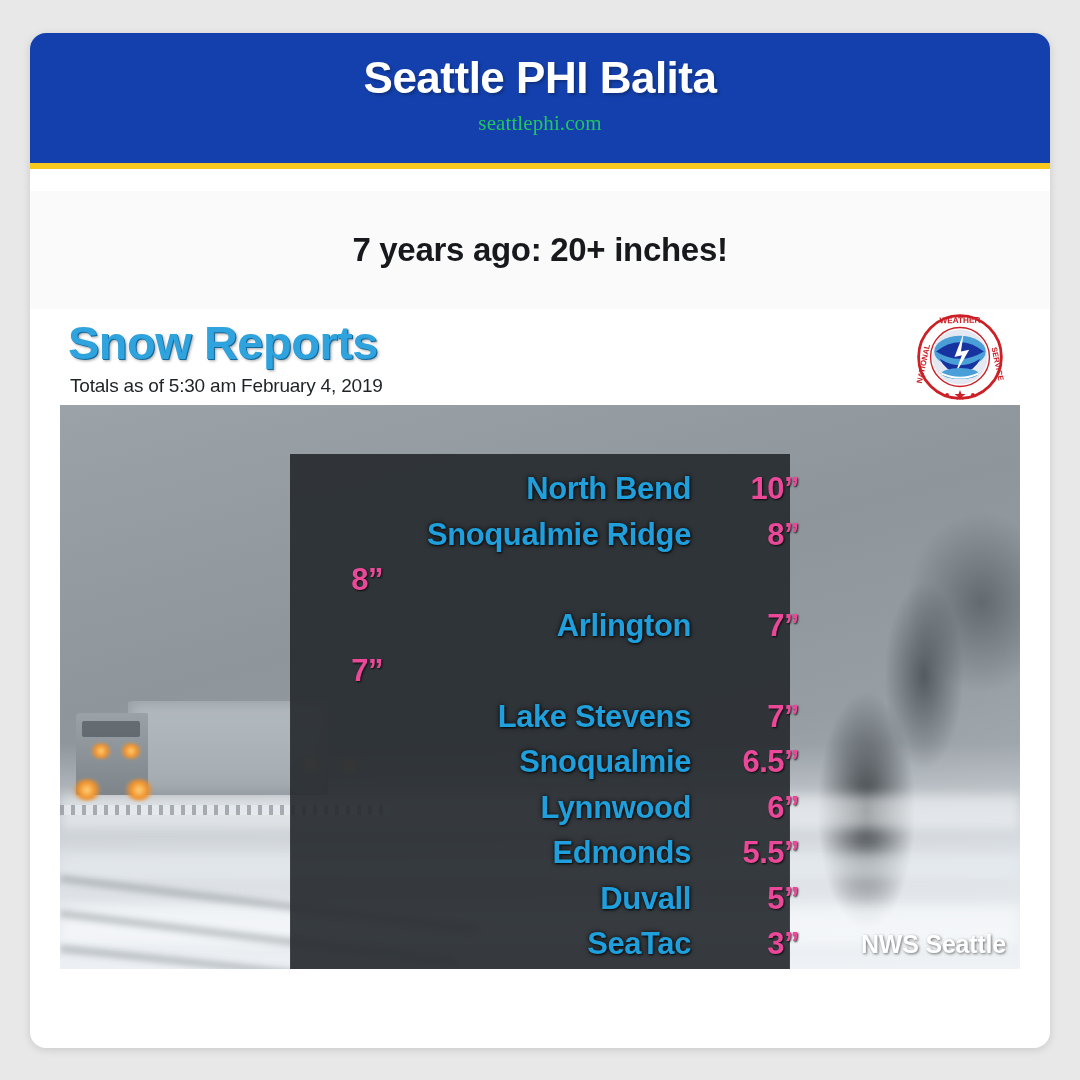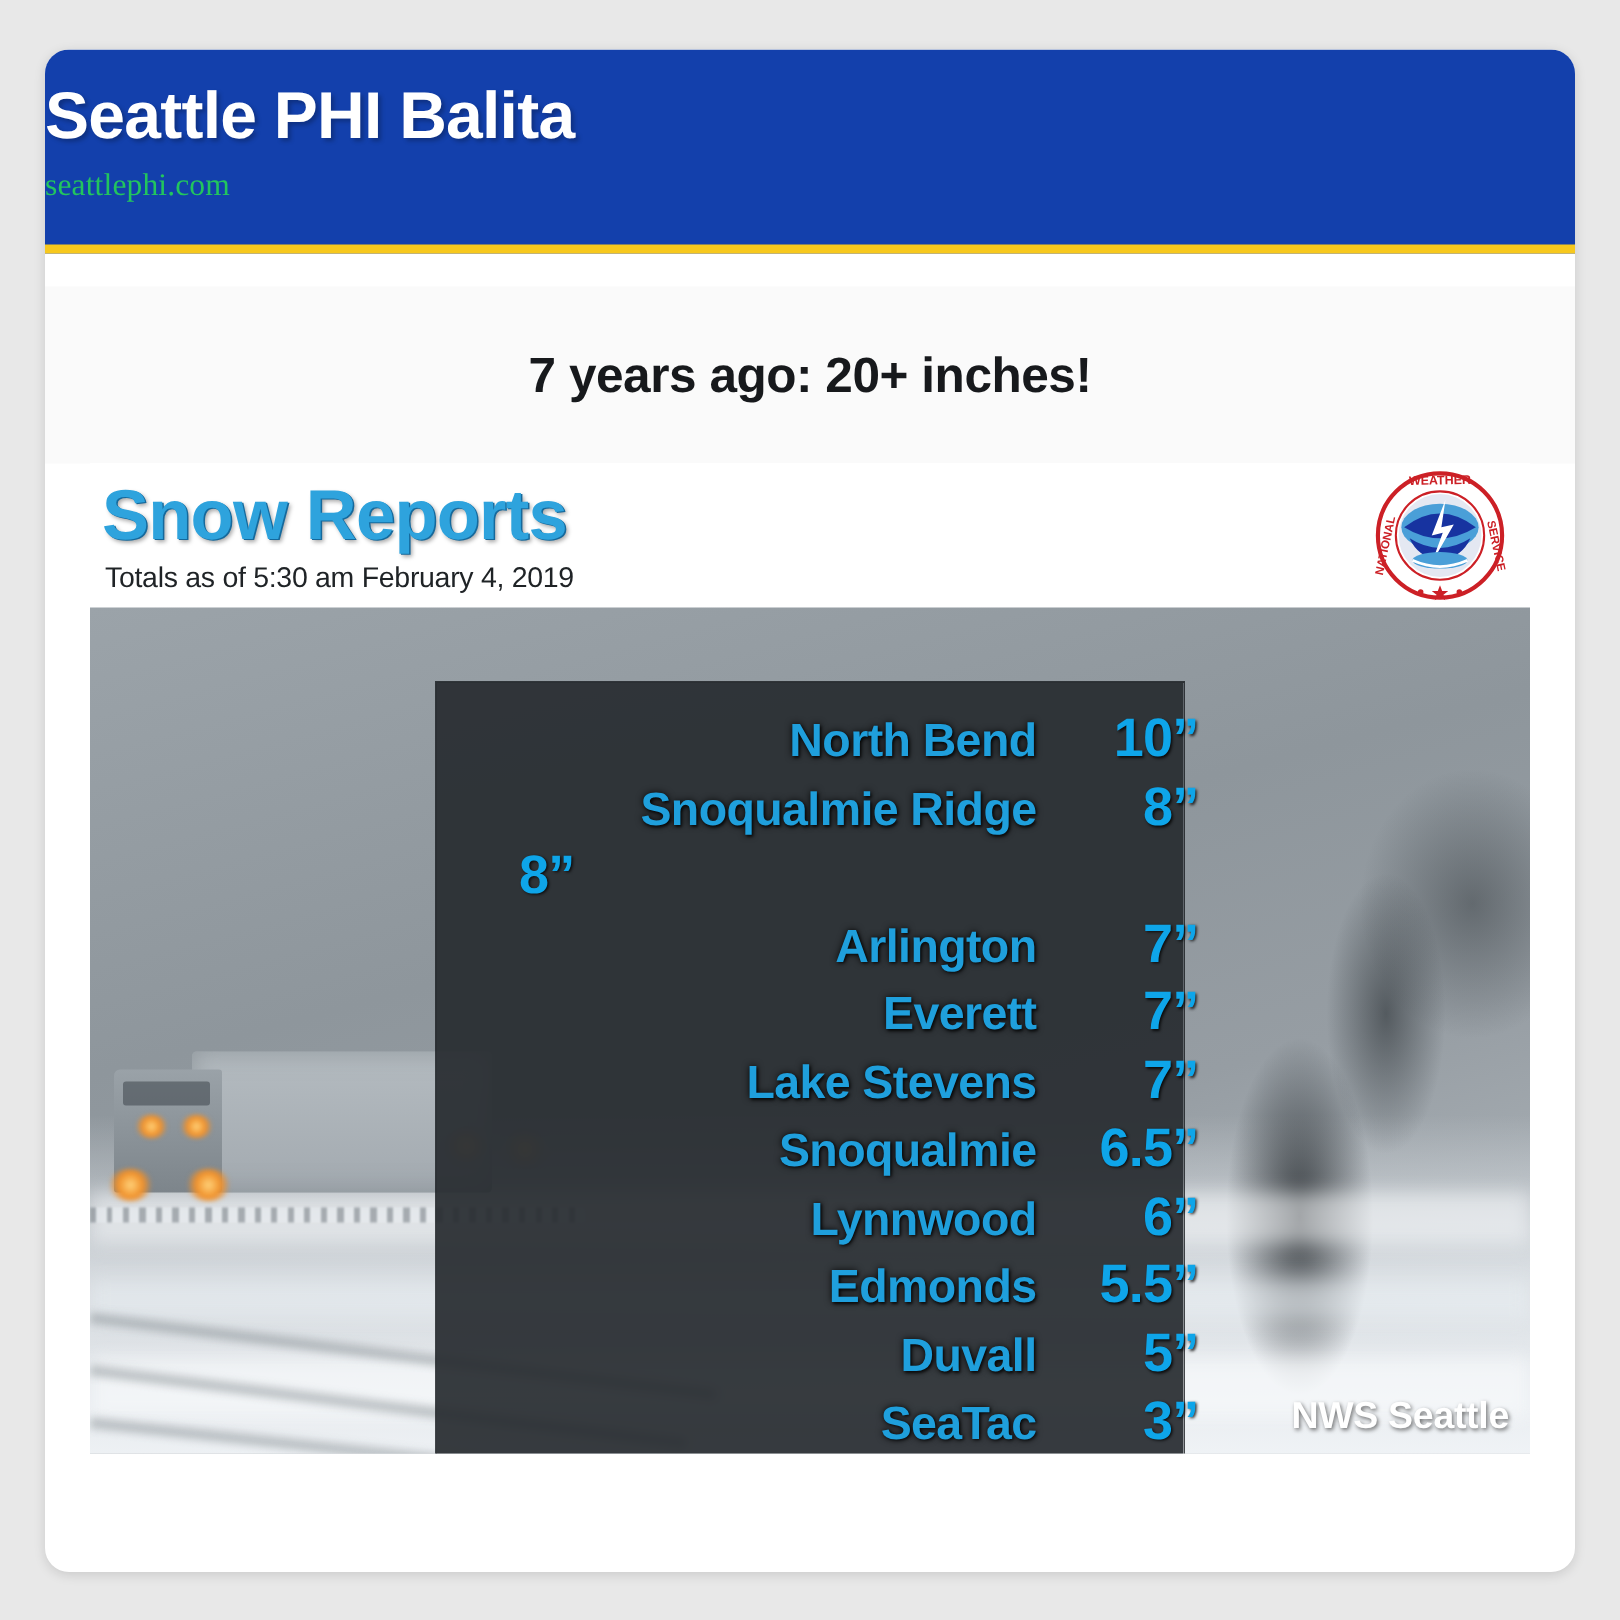--- a/index.html
+++ b/index.html
@@ -26,20 +26,21 @@
     box-shadow: 0 2px 8px rgba(0,0,0,0.13);
     overflow: hidden;
   }
 
   
   #banner {
     position: relative;
     height: 130px;
     background: #1340ac;
     border-bottom: 6px solid #f7c81d;
+    text-align: center;
   }
   #banner-title {
     padding-top: 22px;
     font-size: 44px;
     font-weight: bold;
     color: #ffffff;
     letter-spacing: -0.5px;
     line-height: 1.05;
     text-shadow: 2px 2px 3px rgba(0,0,0,0.25);
   }
@@ -234,23 +235,23 @@
     font-weight: bold;
     color: #1f9fdc;
     letter-spacing: -0.4px;
     text-shadow: 0 0 5px rgba(0,0,0,0.85), 1px 1px 2px rgba(0,0,0,0.7);
     white-space: nowrap;
   }
   .amt {
     flex: 0 0 92px;
     text-align: right;
     padding-right: 4px;
-    font-size: 36px;
-    font-weight: bold;
-    color: #0ea5e9;
+    font-size: 31px;
+    font-weight: bold;
+    color: #ec4899;
     letter-spacing: -0.5px;
     text-shadow: 1px 1px 2px rgba(0,0,0,0.8);
     white-space: nowrap;
   }
 
   
   #watermark {
     position: absolute;
     right: 14px;
     bottom: 10px;
@@ -347,21 +348,20 @@
             <span class="amt">8”</span>
           </div>
           <div class="row">
             <span class="amt">8”</span>
           </div>
           <div class="row">
             <span class="loc">Arlington</span>
             <span class="amt">7”</span>
           </div>
           <div class="row">
-            <span class="loc">Everett</span>
             <span class="amt">7”</span>
           </div>
           <div class="row">
             <span class="loc">Lake Stevens</span>
             <span class="amt">7”</span>
           </div>
           <div class="row">
             <span class="loc">Snoqualmie</span>
             <span class="amt">6.5”</span>
           </div>

